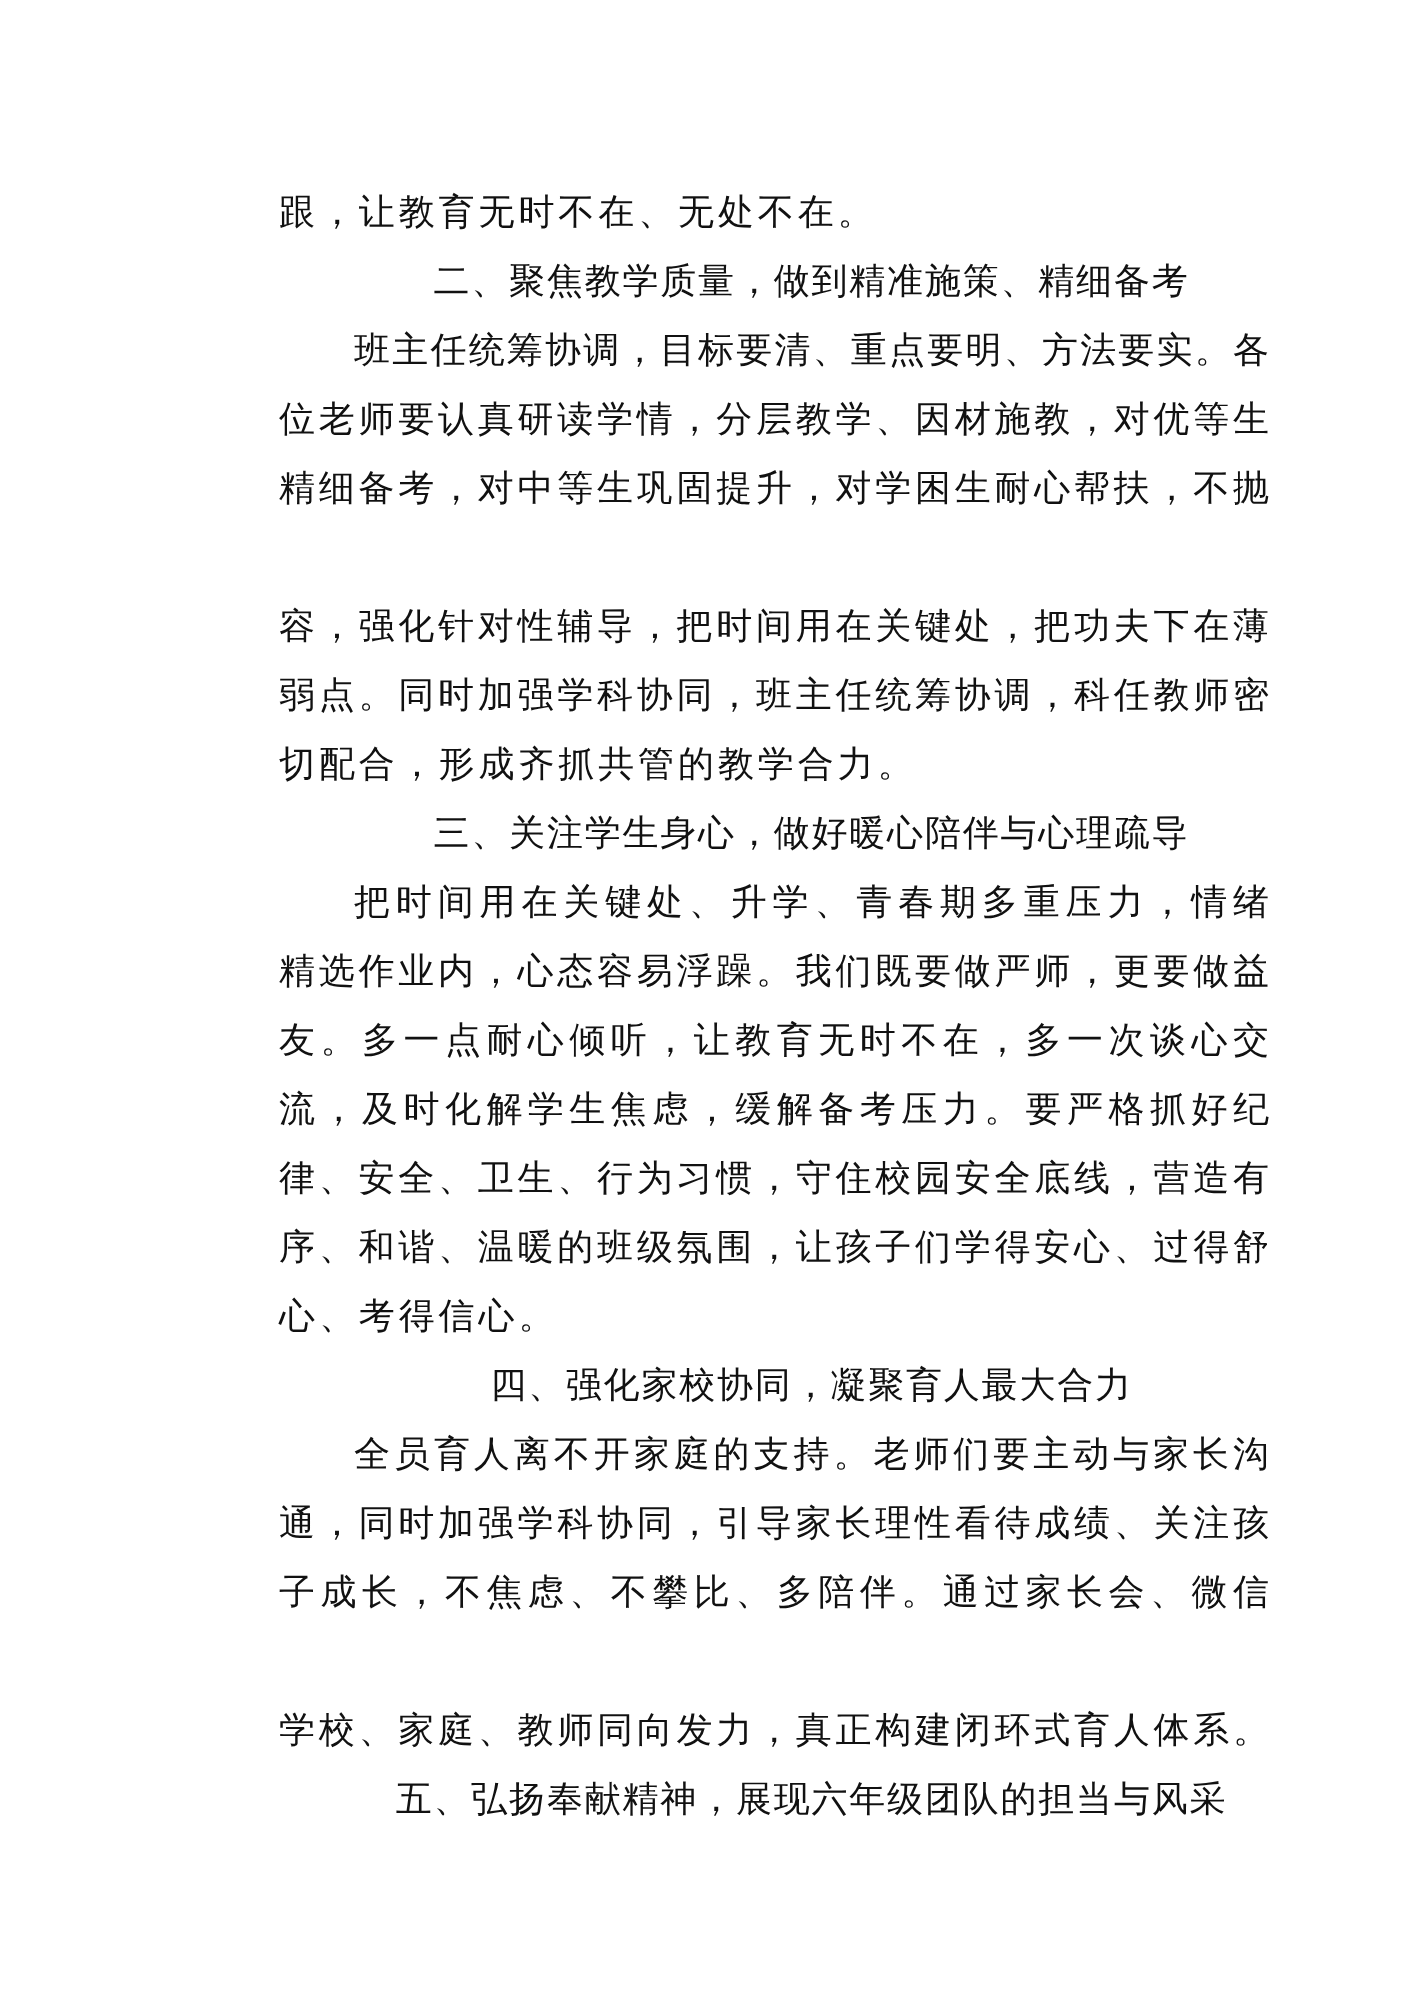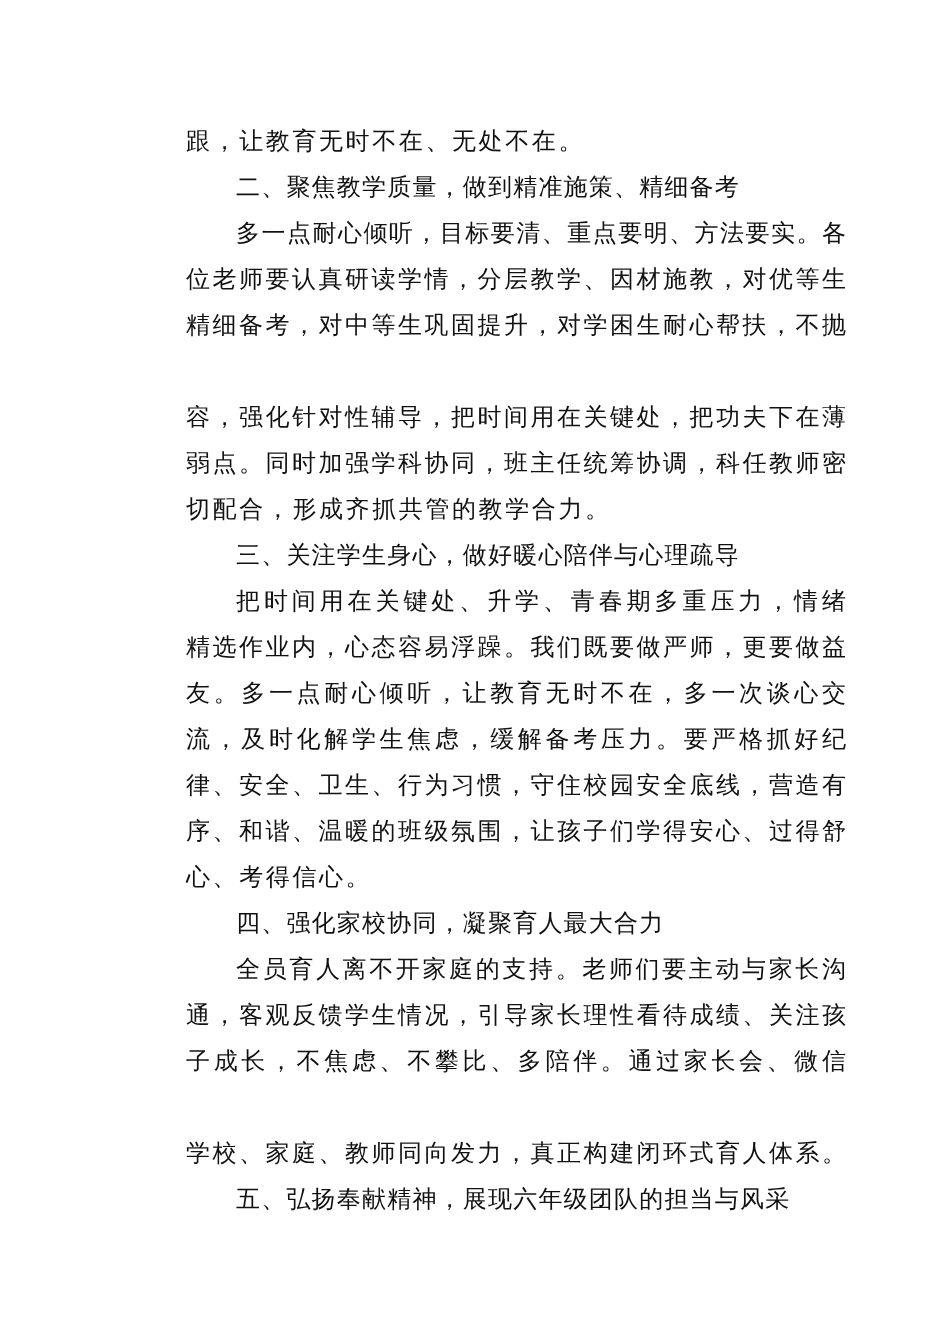--- a/index.html
+++ b/index.html
@@ -15,41 +15,41 @@
     line-height: 46px;
     font-family: "DejaVu Sans", "Liberation Sans", sans-serif;
     font-size: 24px;
     color: #111111;
     white-space: nowrap;
     letter-spacing: 2.6px;
     margin-left: 40px;
   }
   .line.justify { text-align: justify; text-align-last: justify; letter-spacing: 0; }
   .line.indent { padding-left: 50px; width: 610px; }
-  .line.heading { letter-spacing: 1.2px; }
+  .line.heading { letter-spacing: 1.2px; text-align: center; }
 </style>
 </head>
 <body>
 
 <div class="page">
   <div class="line" style="top:118px">跟，让教育无时不在、无处不在。</div>
   <div class="line indent heading" style="top:164px">二、聚焦教学质量，做到精准施策、精细备考</div>
-  <div class="line indent justify" style="top:210px">多一点耐心倾听，目标要清、重点要明、方法要实。各</div>
+  <div class="line indent justify" style="top:210px">班主任统筹协调，目标要清、重点要明、方法要实。各</div>
   <div class="line justify" style="top:256px">位老师要认真研读学情，分层教学、因材施教，对优等生</div>
   <div class="line justify" style="top:302px">精细备考，对中等生巩固提升，对学困生耐心帮扶，不抛</div>
   <div class="line justify" style="top:394px">容，强化针对性辅导，把时间用在关键处，把功夫下在薄</div>
   <div class="line justify" style="top:440px">弱点。同时加强学科协同，班主任统筹协调，科任教师密</div>
   <div class="line" style="top:486px">切配合，形成齐抓共管的教学合力。</div>
   <div class="line indent heading" style="top:532px">三、关注学生身心，做好暖心陪伴与心理疏导</div>
   <div class="line indent justify" style="top:578px">把时间用在关键处、升学、青春期多重压力，情绪</div>
   <div class="line justify" style="top:624px">精选作业内，心态容易浮躁。我们既要做严师，更要做益</div>
   <div class="line justify" style="top:670px">友。多一点耐心倾听，让教育无时不在，多一次谈心交</div>
   <div class="line justify" style="top:716px">流，及时化解学生焦虑，缓解备考压力。要严格抓好纪</div>
   <div class="line justify" style="top:762px">律、安全、卫生、行为习惯，守住校园安全底线，营造有</div>
   <div class="line justify" style="top:808px">序、和谐、温暖的班级氛围，让孩子们学得安心、过得舒</div>
   <div class="line" style="top:854px">心、考得信心。</div>
   <div class="line indent heading" style="top:900px">四、强化家校协同，凝聚育人最大合力</div>
   <div class="line indent justify" style="top:946px">全员育人离不开家庭的支持。老师们要主动与家长沟</div>
-  <div class="line justify" style="top:992px">通，客观反馈学生情况，引导家长理性看待成绩、关注孩</div>
+  <div class="line justify" style="top:992px">通，同时加强学科协同，引导家长理性看待成绩、关注孩</div>
   <div class="line justify" style="top:1038px">子成长，不焦虑、不攀比、多陪伴。通过家长会、微信</div>
   <div class="line justify" style="top:1130px">学校、家庭、教师同向发力，真正构建闭环式育人体系。</div>
   <div class="line indent heading" style="top:1176px">五、弘扬奉献精神，展现六年级团队的担当与风采</div>
 </div>
 
 </body></html>

